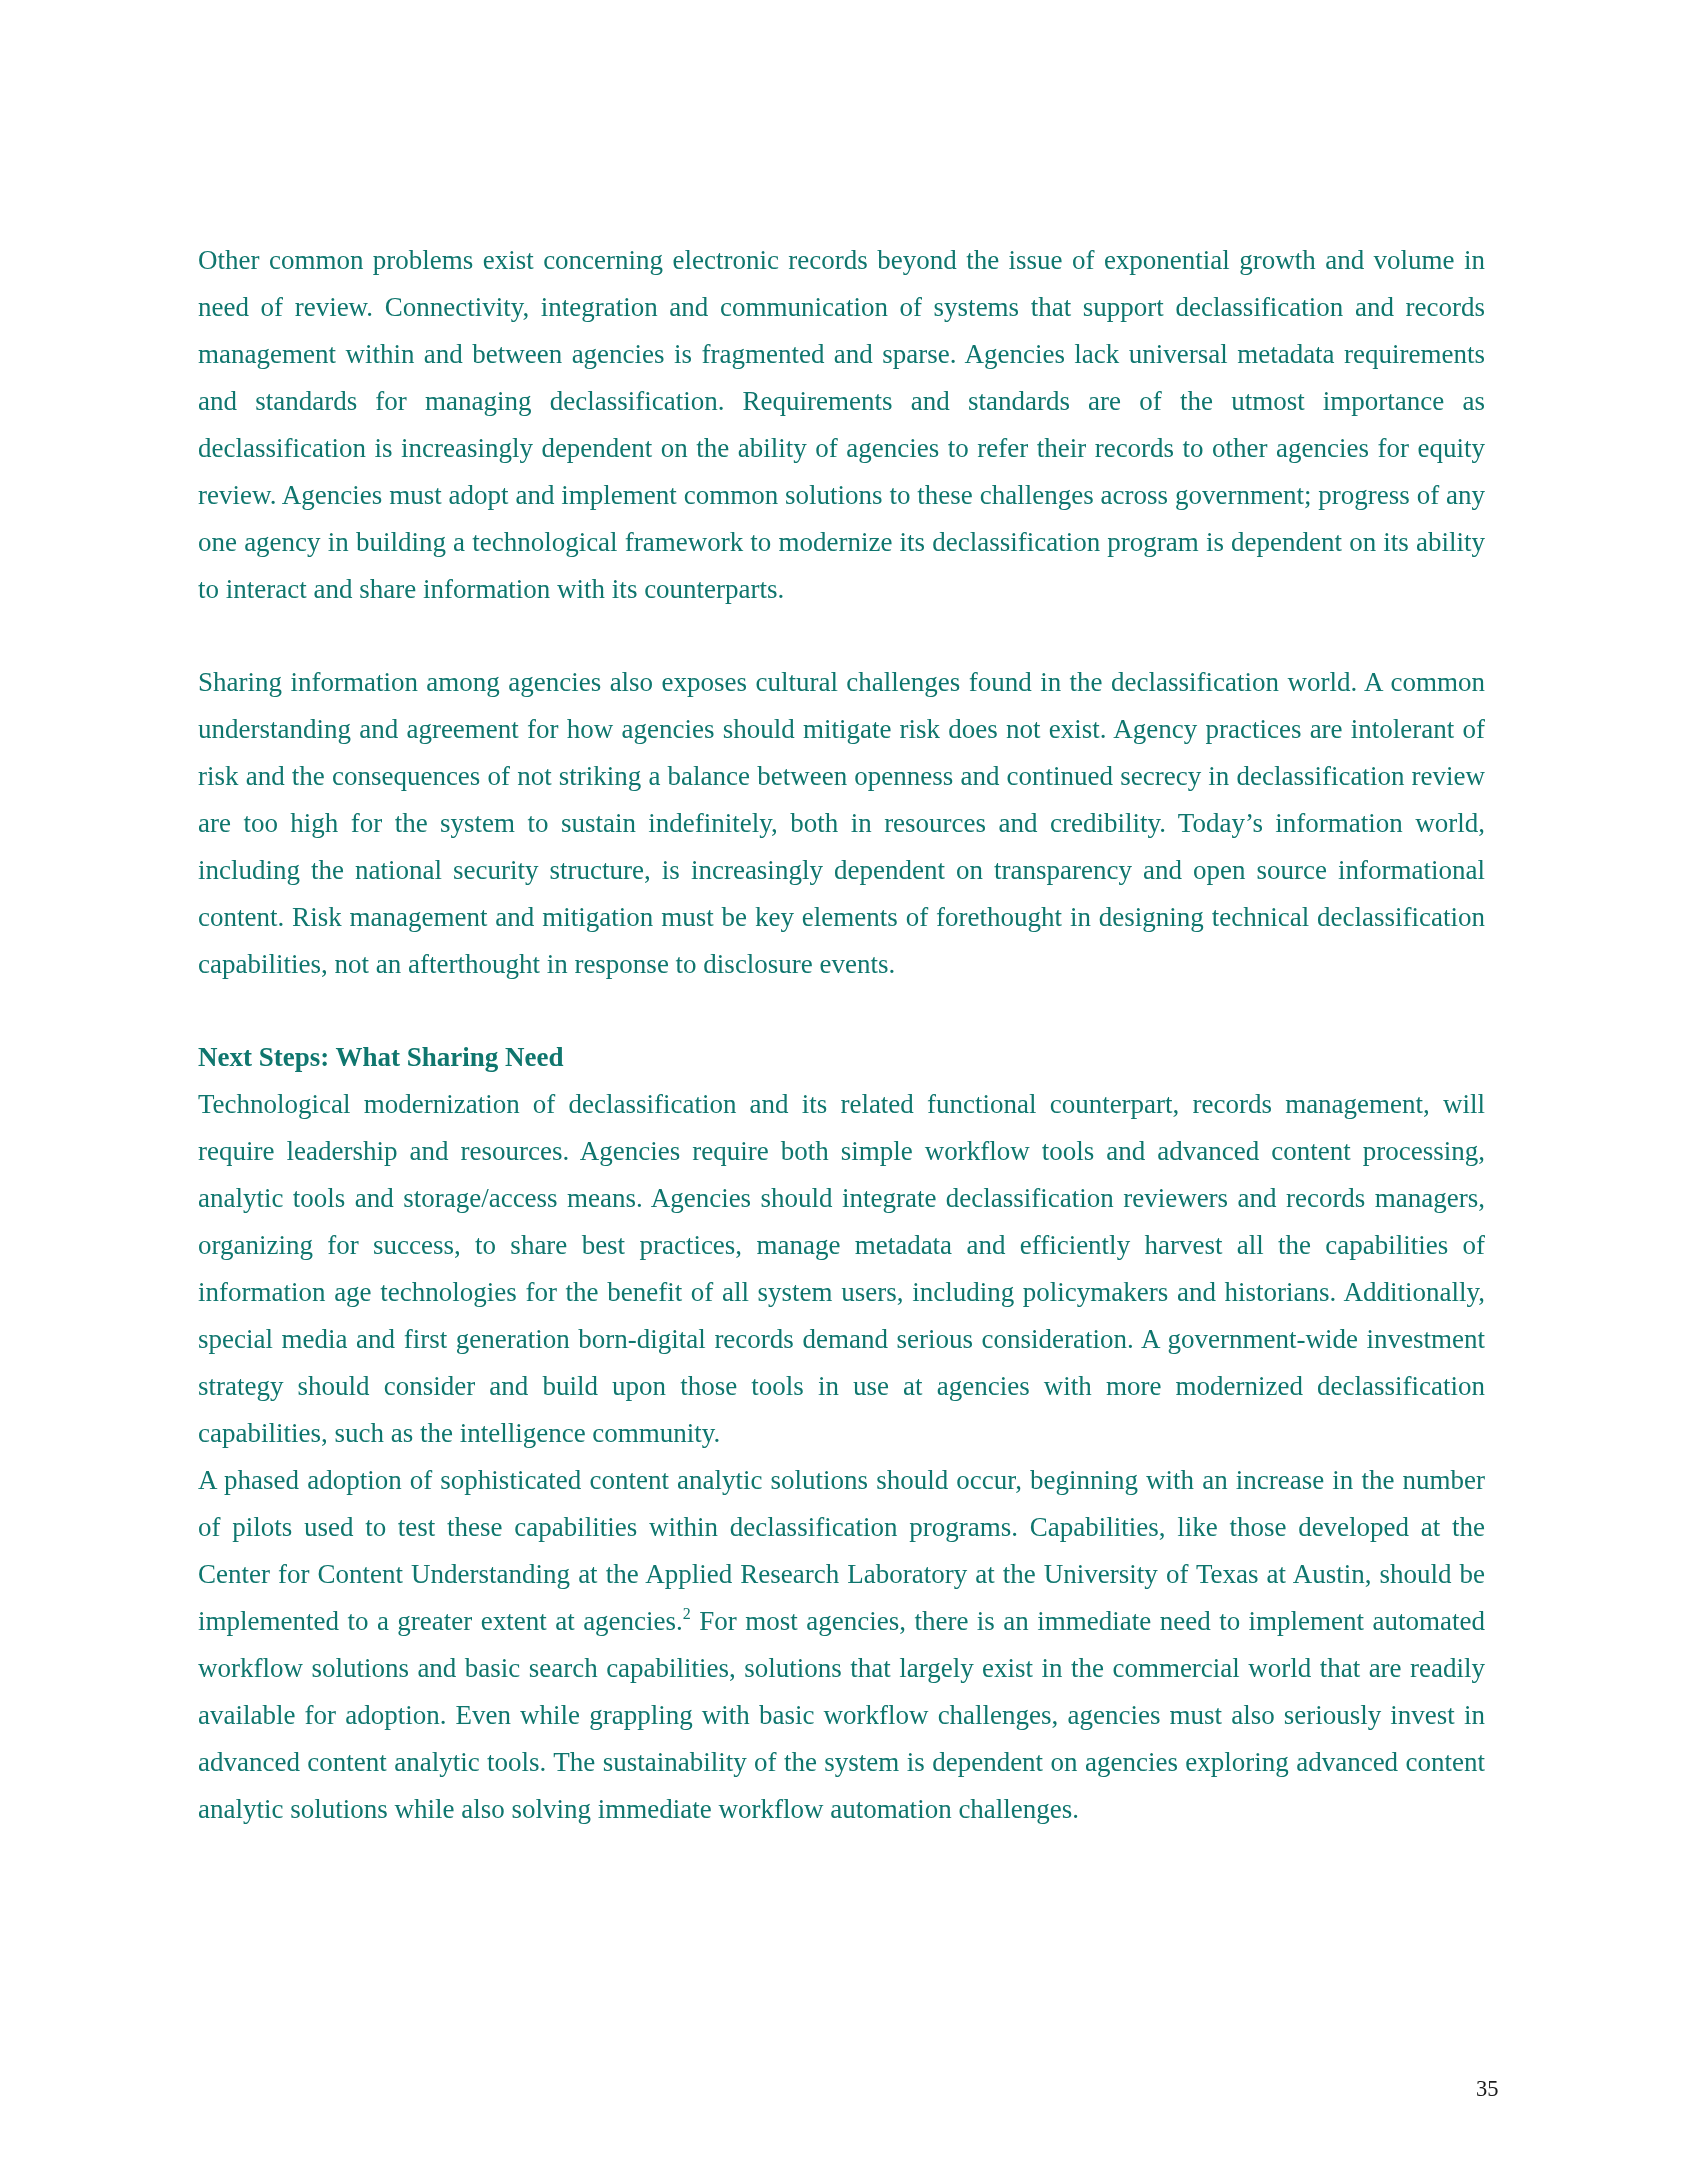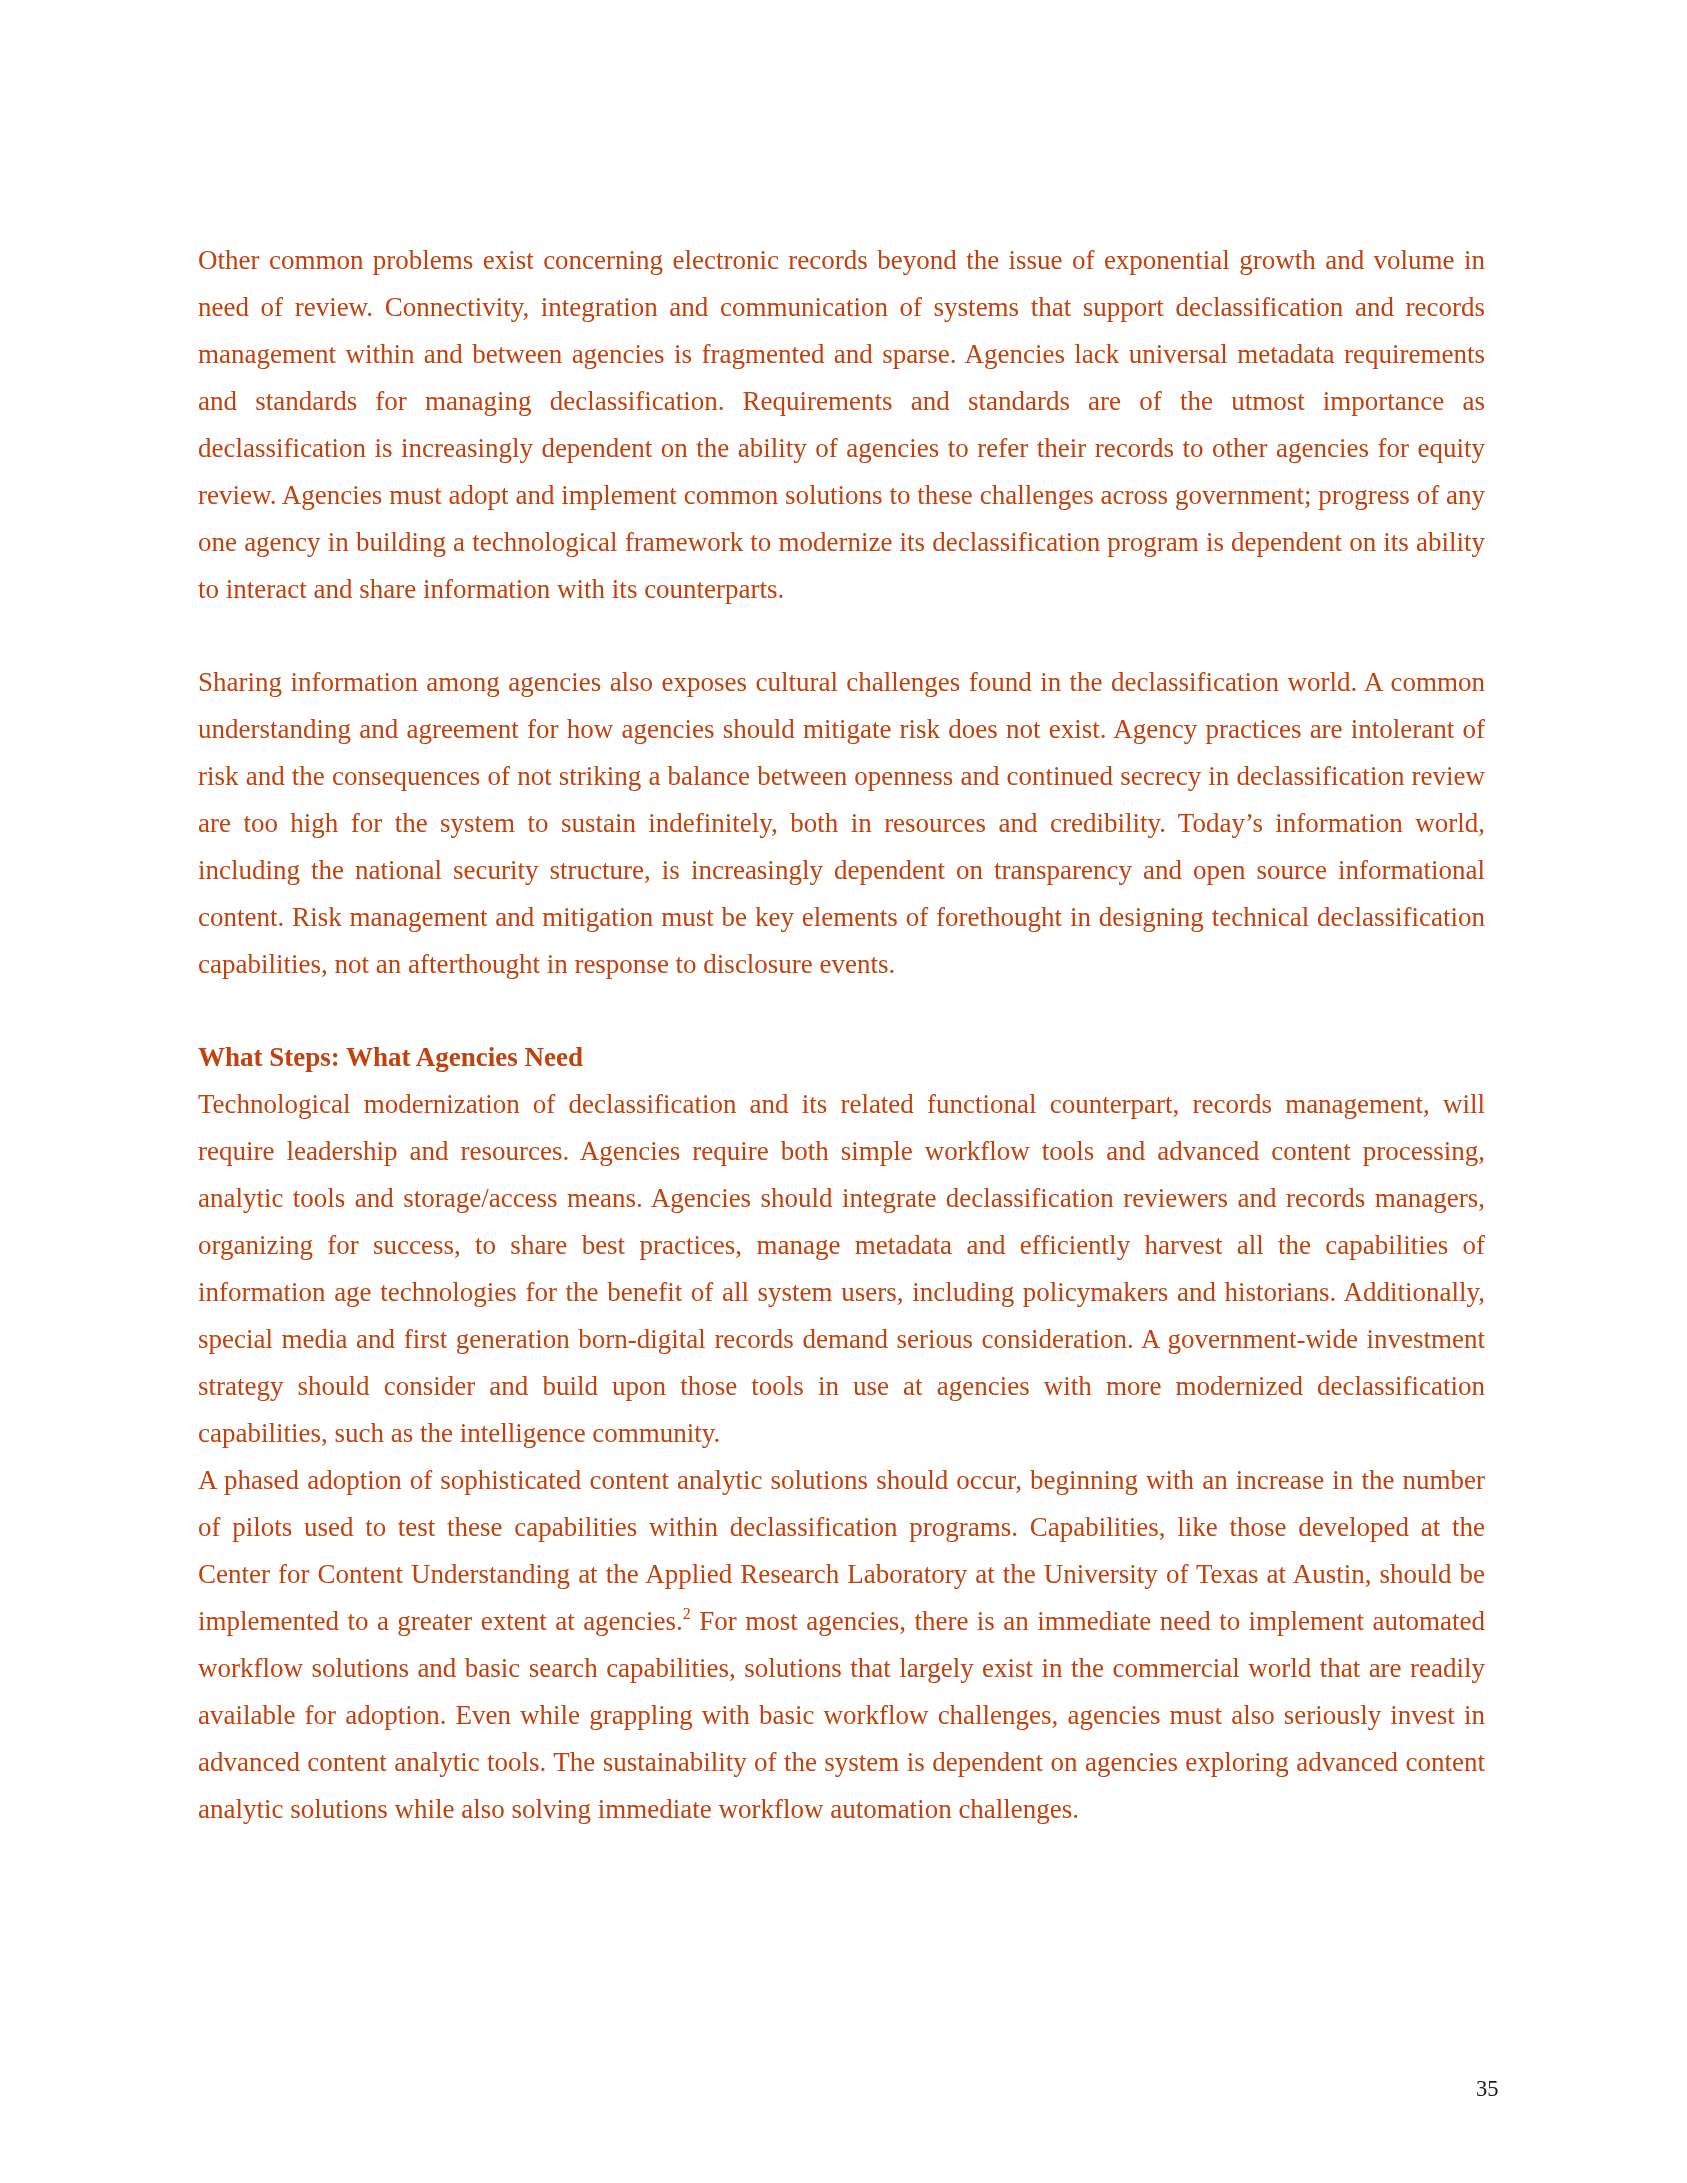--- a/index.html
+++ b/index.html
@@ -1,39 +1,39 @@
 <!DOCTYPE html>
 <html style="font-size:10.6px"><head>
 <meta charset="utf-8">
 <style>
   html, body { margin: 0; padding: 0; background: #ffffff; }
   body { width: 1687px; height: 2183px; position: relative; overflow: hidden; }
   .page {
     position: absolute; left: 198px; top: 237px; width: 1287px;
     font-family: "Liberation Serif", "DejaVu Serif", serif;
-    font-size: 27px; line-height: 47px; color: #c2410c;
+    font-size: 27px; line-height: 47px; color: #0f766e;
     text-align: justify; hyphens: manual;
   }
   .page p { margin: 0; }
   .gap { height: 46px; }
   .heading { font-weight: bold; margin: 0; }
   sup { font-size: 16px; line-height: 0; vertical-align: 10.6px; }
   .pagenum {
     position: absolute; left: 1463px; top: 2076px;
     font-family: "Liberation Serif", "DejaVu Serif", serif;
     font-size: 22.5px; color: #1a1a1a; margin-left: 13px;
   }
 </style>
 </head>
 <body>
 
 <div class="page">
   <p>Other common problems exist concerning electronic records beyond the issue of exponential growth and volume in need of review. Connectivity, integration and communication of systems that support declassification and records management within and between agencies is fragmented and sparse. Agencies lack universal metadata requirements and standards for managing declassification. Requirements and standards are of the utmost importance as declassification is increasingly dependent on the ability of agencies to refer their records to other agencies for equity review. Agencies must adopt and implement common solutions to these challenges across government; progress of any one agency in building a technological framework to modernize its declassification program is dependent on its ability to interact and share information with its counterparts.</p>
   <div class="gap"></div>
   <p>Sharing information among agencies also exposes cultural challenges found in the declassification world. A common understanding and agreement for how agencies should mitigate risk does not exist. Agency practices are intolerant of risk and the consequences of not striking a balance between openness and continued secrecy in declassification review are too high for the system to sustain indefinitely, both in resources and credibility. Today’s information world, including the national security structure, is increasingly dependent on transparency and open source informational content. Risk management and mitigation must be key elements of forethought in designing technical declassification capabilities, not an afterthought in response to disclosure events.</p>
   <div class="gap"></div>
-  <p class="heading">What Steps: What Agencies Need</p>
+  <p class="heading">Next Steps: What Sharing Need</p>
   <p>Technological modernization of declassification and its related functional counterpart, records management, will require leadership and resources. Agencies require both simple workflow tools and advanced content processing, analytic tools and storage/access means. Agencies should integrate declassification reviewers and records managers, organizing for success, to share best practices, manage metadata and efficiently harvest all the capabilities of information age technologies for the benefit of all system users, including policymakers and historians. Additionally, special media and first generation born-digital records demand serious consideration. A government-wide investment strategy should consider and build upon those tools in use at agencies with more modernized declassification capabilities, such as the intelligence community.</p>
   <p><span>A phased adoption of sophisticated content analytic solutions should occur, beginning with an increase in the number of pilots used to test these capabilities within declassification programs. Capabilities, like those developed at the Center for Content Understanding at the Applied Research Laboratory at the University of Texas at Austin, should be implemented to a greater extent at agencies.</span><sup>2</sup><span> For most agencies, there is an immediate need to implement automated workflow solutions and basic search capabilities, solutions that largely exist in the commercial world that are readily available for adoption. Even while grappling with basic workflow challenges, agencies must also seriously invest in advanced content analytic tools. The sustainability of the system is dependent on agencies exploring advanced content analytic solutions while also solving immediate workflow automation challenges.</span></p>
 </div>
 
 <div class="pagenum">35</div>
 
 
 </body></html>

